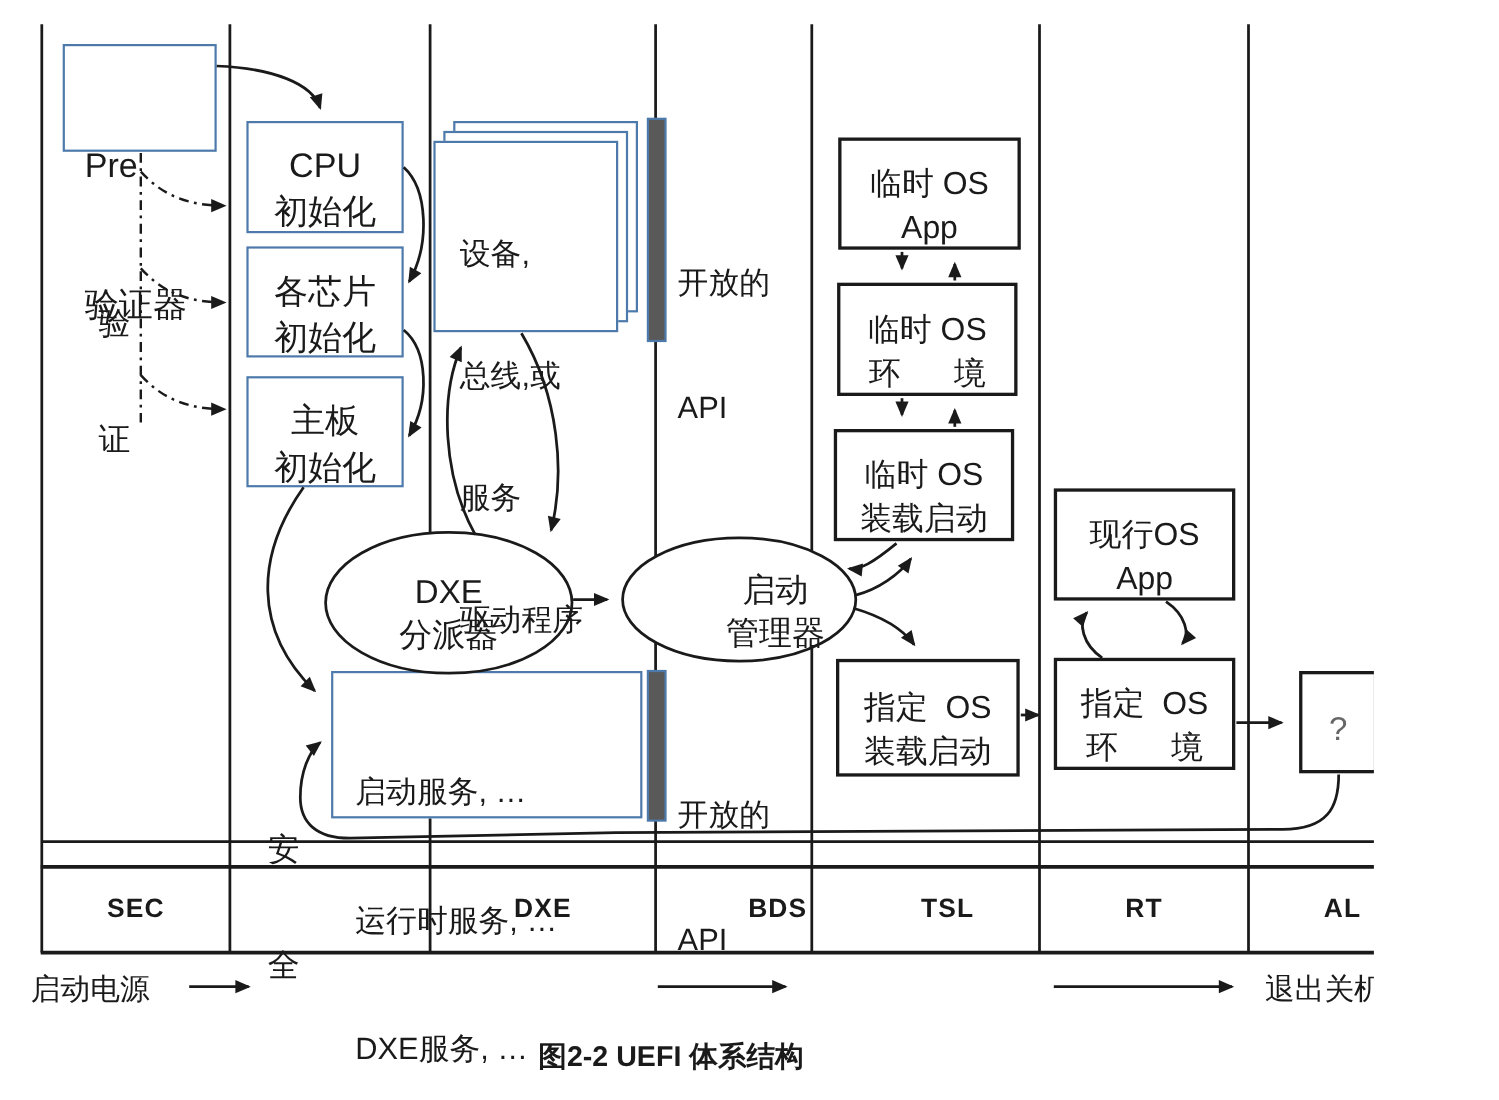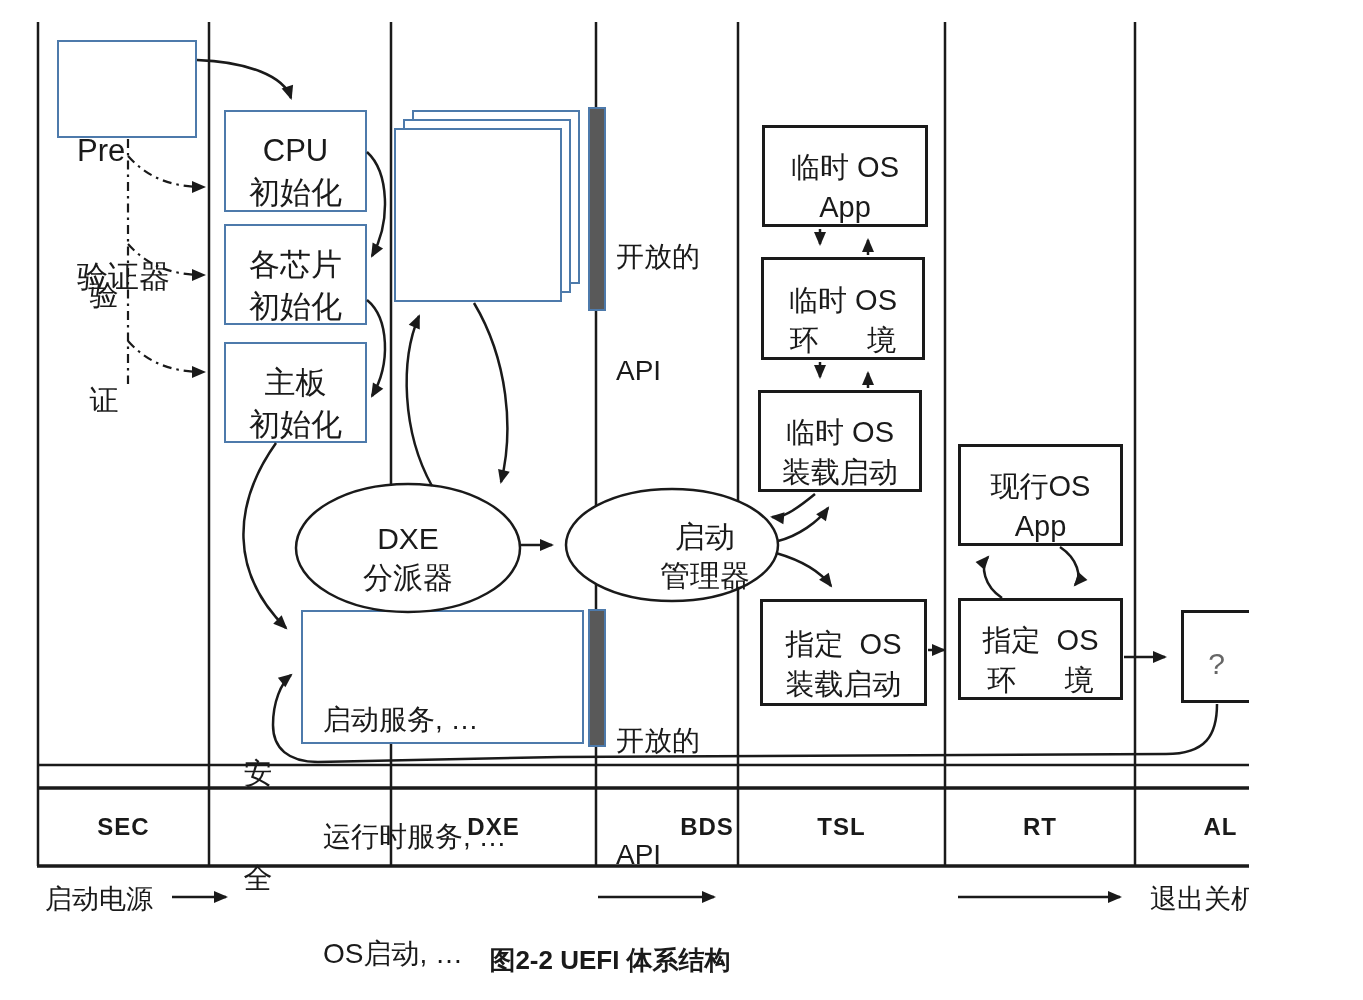--- a/index.html
+++ b/index.html
@@ -123,25 +123,31 @@
   </div>
   <div class="txt center lines-lg" style="left:224px;top:224px;width:143px;height:101px;">
     <span>各芯片</span>
     <span>初始化</span>
   </div>
   <div class="txt center lines-lg" style="left:224px;top:342px;width:143px;height:101px;">
     <span>主板</span>
     <span>初始化</span>
   </div>
 
+  <div class="txt" style="left:418px;top:138px;font-size:28px;line-height:37px;">
+    <span style="display:block">设备,</span>
+    <span style="display:block">总线,或</span>
+    <span style="display:block">服务</span>
+    <span style="display:block">驱动程序</span>
+  </div>
 
   <div class="txt" style="left:323px;top:622px;font-size:28px;line-height:39px;">
     <span style="display:block">启动服务, …</span>
     <span style="display:block">运行时服务, …</span>
-    <span style="display:block">OS启动, …</span>
+    <span style="display:block">DXE服务, …</span>
   </div>
 
   <div class="txt center lines-md" style="left:762px;top:125px;width:166px;height:102px;">
     <span>临时 OS</span>
     <span>App</span>
   </div>
   <div class="txt center lines-md" style="left:761px;top:257px;width:164px;height:103px;">
     <span>临时 OS</span>
     <span>环      境</span>
   </div>
@@ -193,31 +199,31 @@
 
   <div class="phase" style="left:38px;width:171px;">
       <span>SEC</span>
     </div>
   <div class="phase" style="left:391px;width:205px;">
       <span>DXE</span>
     </div>
   <div class="phase" style="left:596px;width:142px;padding-left:40px;">
       <span>BDS</span>
     </div>
-  <div class="phase" style="left:738px;width:207px;">
+  <div class="phase" style="left:738px;width:207px;padding-left:20px;">
       <span>TSL</span>
     </div>
   <div class="phase" style="left:945px;width:190px;">
       <span>RT</span>
     </div>
   <div class="phase" style="left:1135px;width:171px;">
       <span>AL</span>
     </div>
 
-  <div class="flowtxt" style="left:45px;">启动电源</div>
+  <div class="flowtxt" style="left:28px;">启动电源</div>
   <div class="flowtxt" style="left:1150px;">退出关机</div>
 
   <svg class="layer" viewBox="0 0 1363 1000" style="z-index:2;pointer-events:none;">
     <g stroke="#1a1a1a" stroke-width="2.5" fill="none">
       <path d="M 172 897 L 226 897" marker-end="url(#ah)"></path>
       <path d="M 598 897 L 714 897" marker-end="url(#ah)"></path>
       <path d="M 958 897 L 1120 897" marker-end="url(#ah)"></path>
     </g>
   </svg>
 

